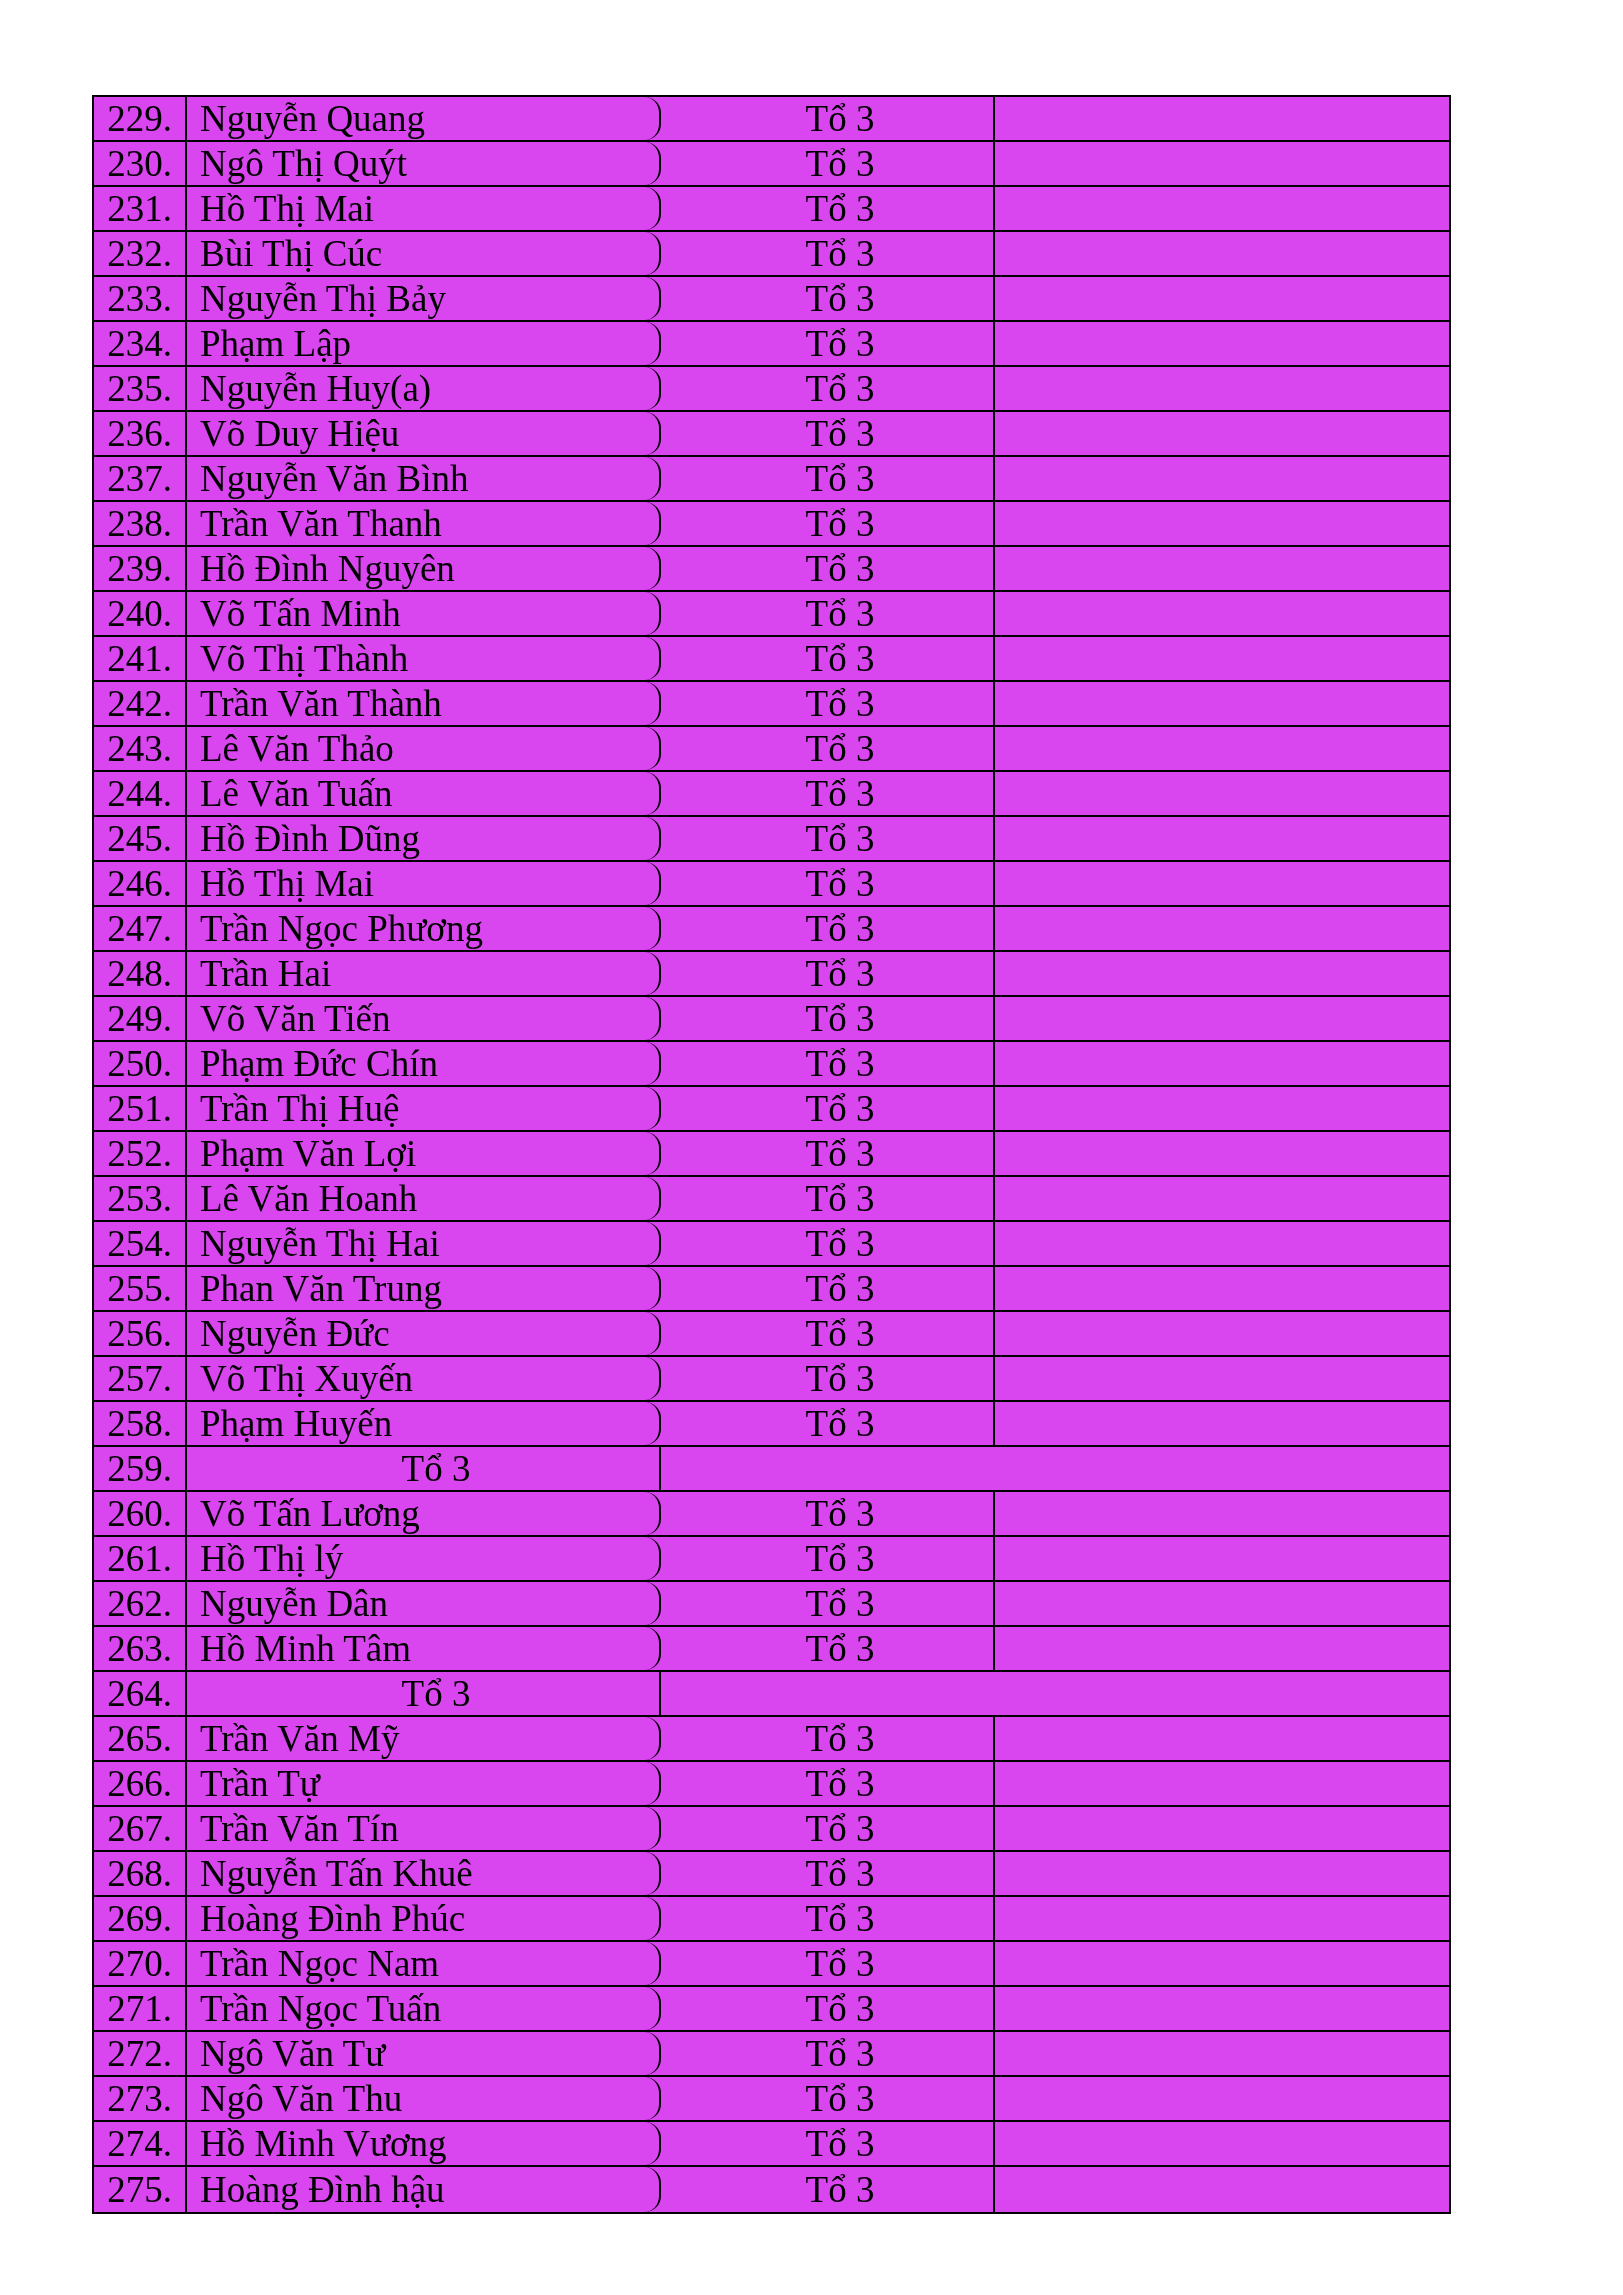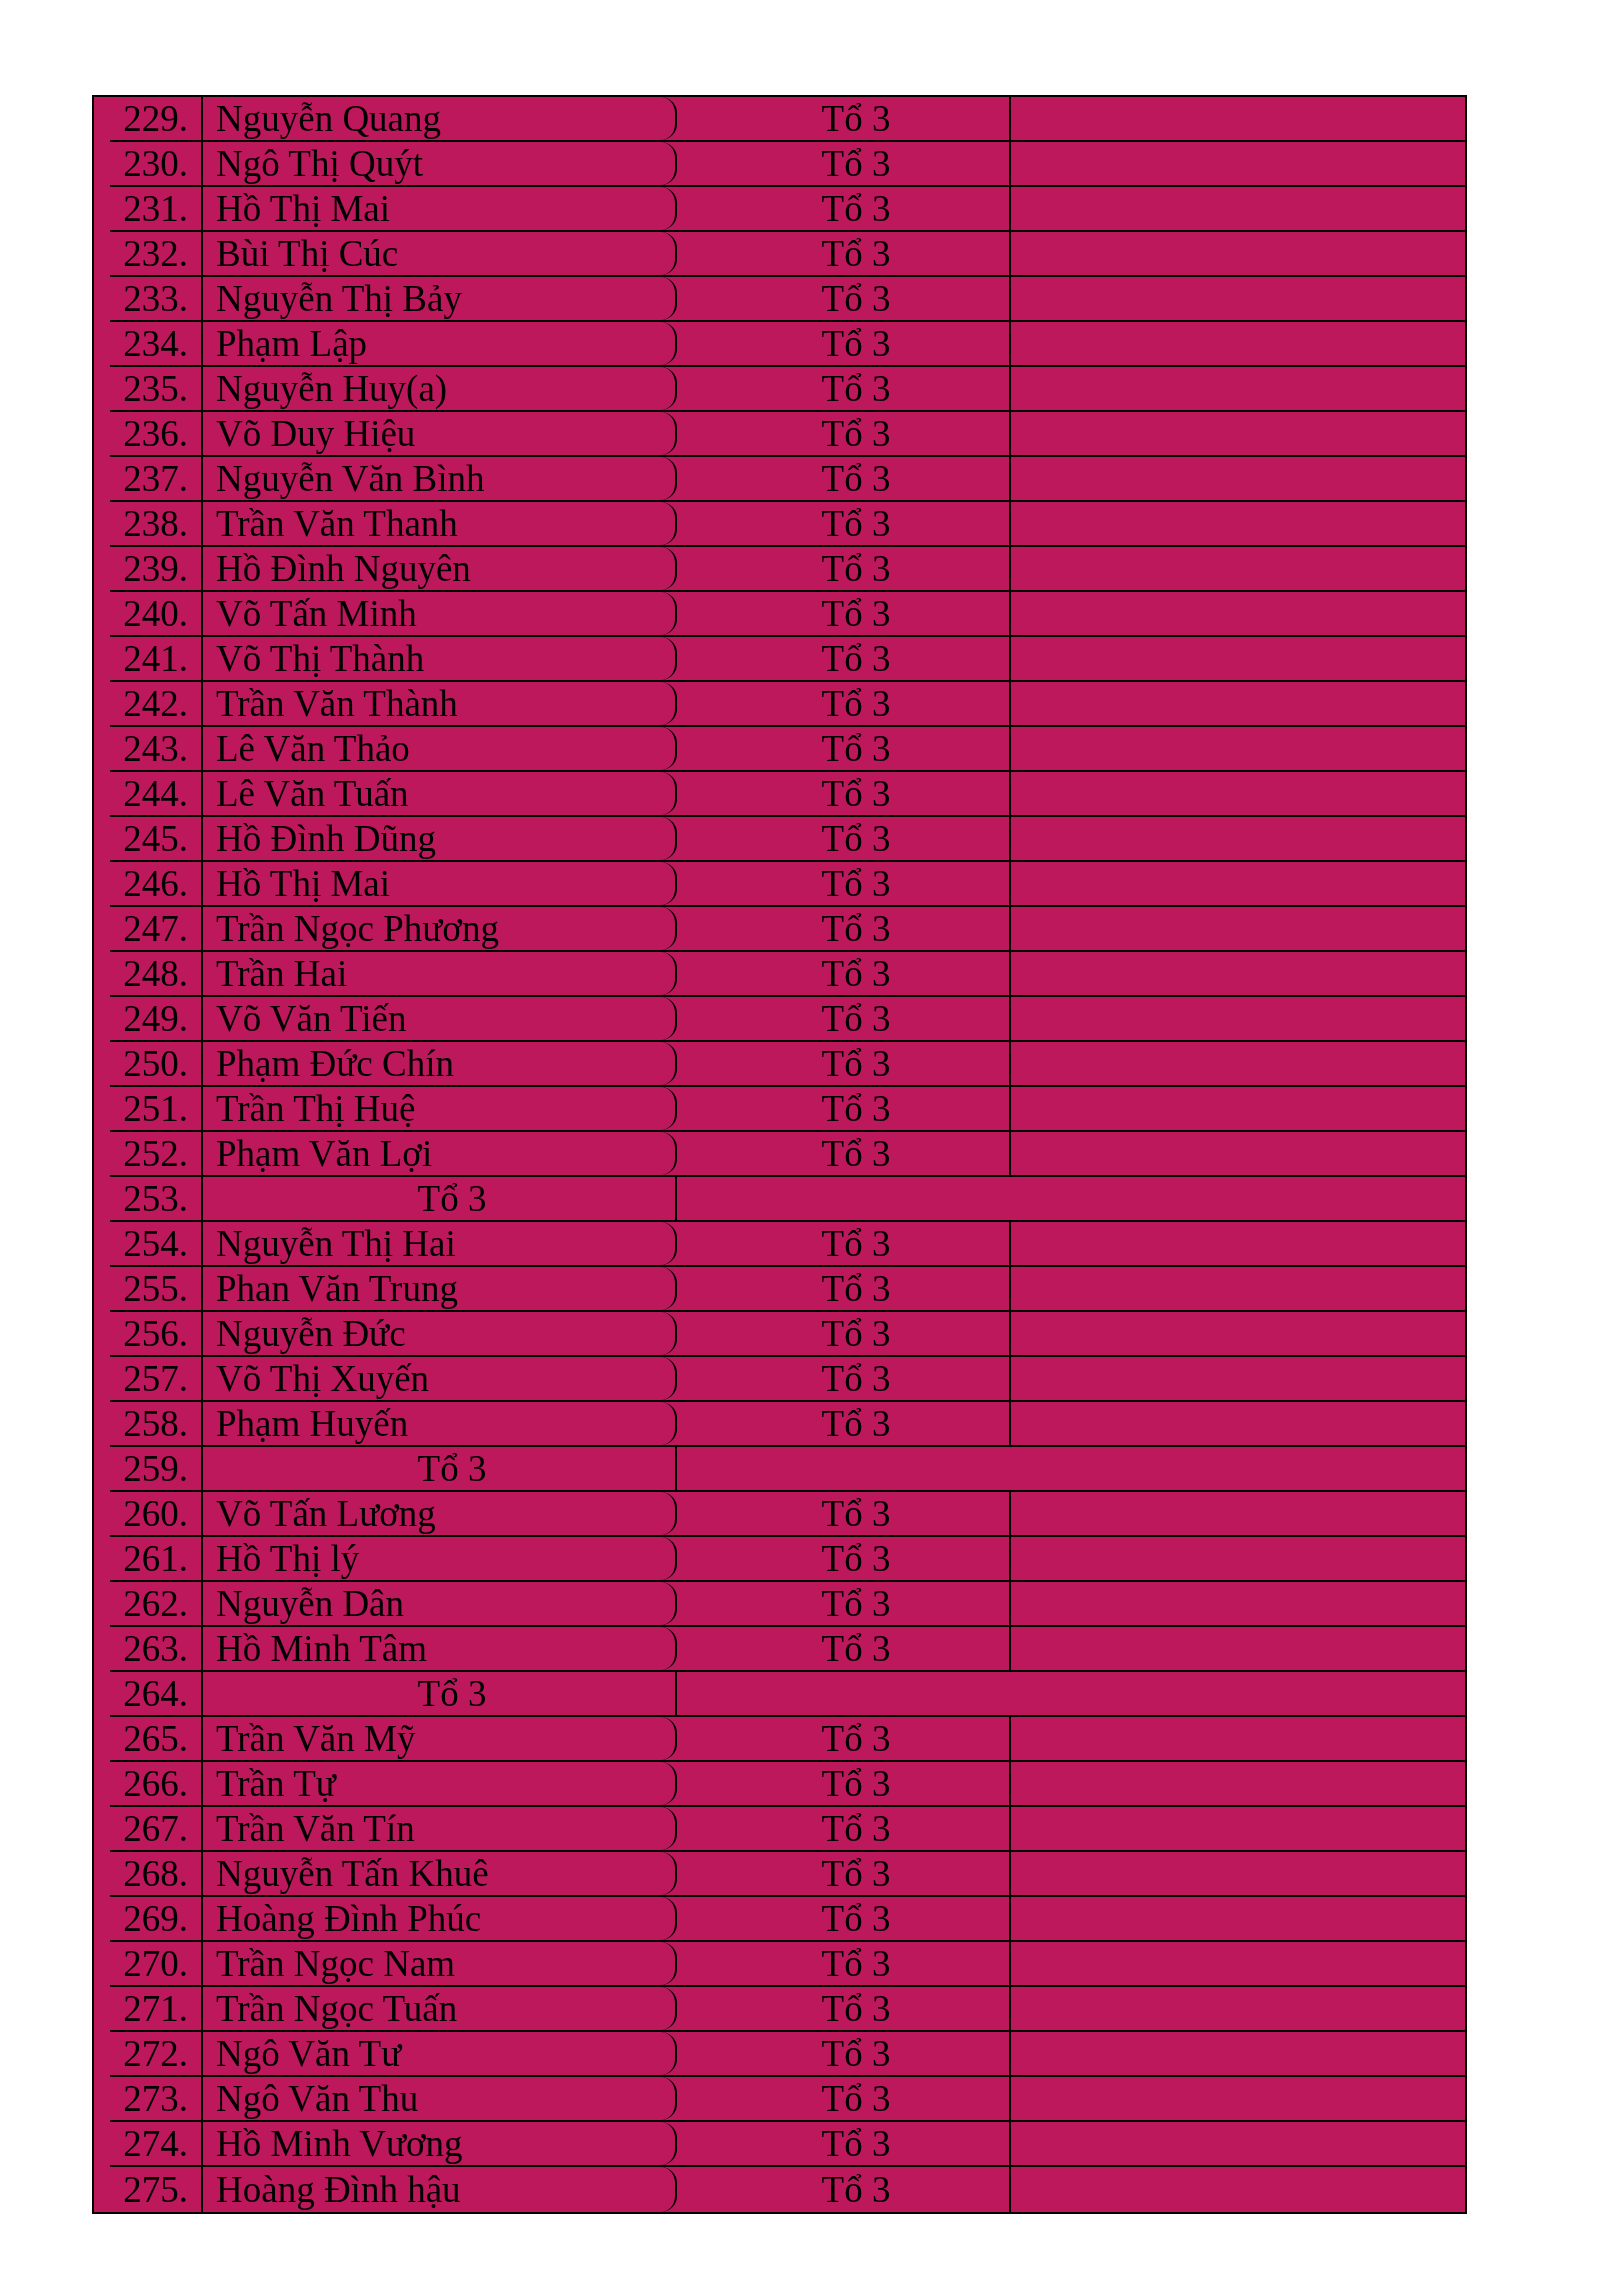--- a/index.html
+++ b/index.html
@@ -14,22 +14,21 @@
     background: #ffffff;
     font-family: "Liberation Serif", "DejaVu Serif", serif;
     color: #000000;
   }
   .roster-table {
     position: absolute;
     left: 92px;
     top: 95px;
     width: 1355px;
     border: 2.6px solid #000000;
-    background: #be185d;
-    padding-left: 16px;
+    background: #d946ef;
   }
   .row {
     display: grid;
     grid-template-columns: 93px 474px 334px 1fr;
     height: 45px;
     box-sizing: border-box;
     border-bottom: 2.6px solid #000000;
   }
   .row:last-child {
     border-bottom: none;
@@ -231,20 +230,21 @@
 
   <div class="row">
     <div class="cell num">252.</div>
     <div class="cell name">Phạm Văn Lợi</div>
     <div class="cell group">Tổ 3</div>
     <div class="cell note"></div>
   </div>
 
   <div class="row">
     <div class="cell num">253.</div>
+    <div class="cell name">Lê Văn Hoanh</div>
     <div class="cell group">Tổ 3</div>
     <div class="cell note"></div>
   </div>
 
   <div class="row">
     <div class="cell num">254.</div>
     <div class="cell name">Nguyễn Thị Hai</div>
     <div class="cell group">Tổ 3</div>
     <div class="cell note"></div>
   </div>

